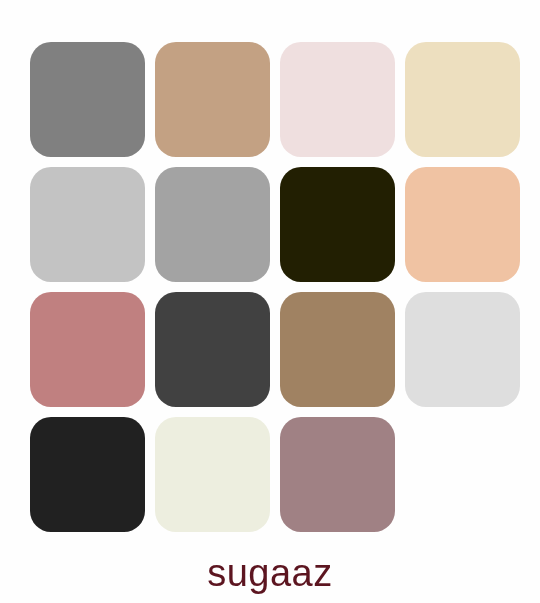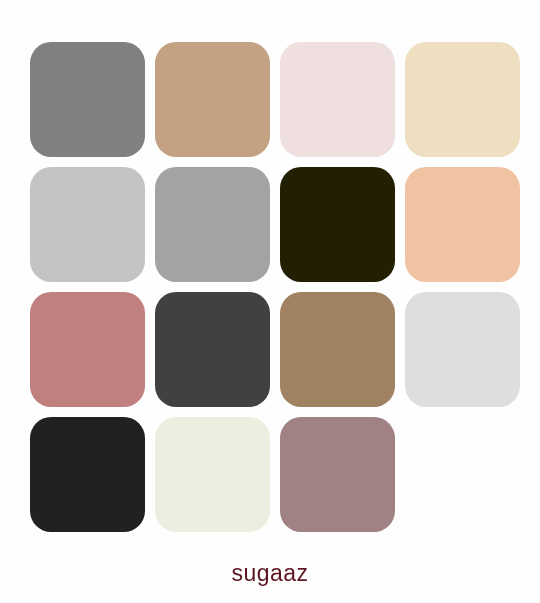--- a/index.html
+++ b/index.html
@@ -42,21 +42,21 @@
     background: transparent;
     border-radius: 0;
   }
   .palette-caption {
     position: absolute;
     left: 0;
     top: 552px;
     width: 540px;
     text-align: center;
     font-family: "Liberation Sans", sans-serif;
-    font-size: 23px;
+    font-size: 38px;
     font-weight: 400;
     letter-spacing: 0.5px;
     color: #5c1520;
     line-height: 42px;
     user-select: none;
   }
 </style>
 </head>
 <body style="background-color: rgb(254, 254, 254);">
 

